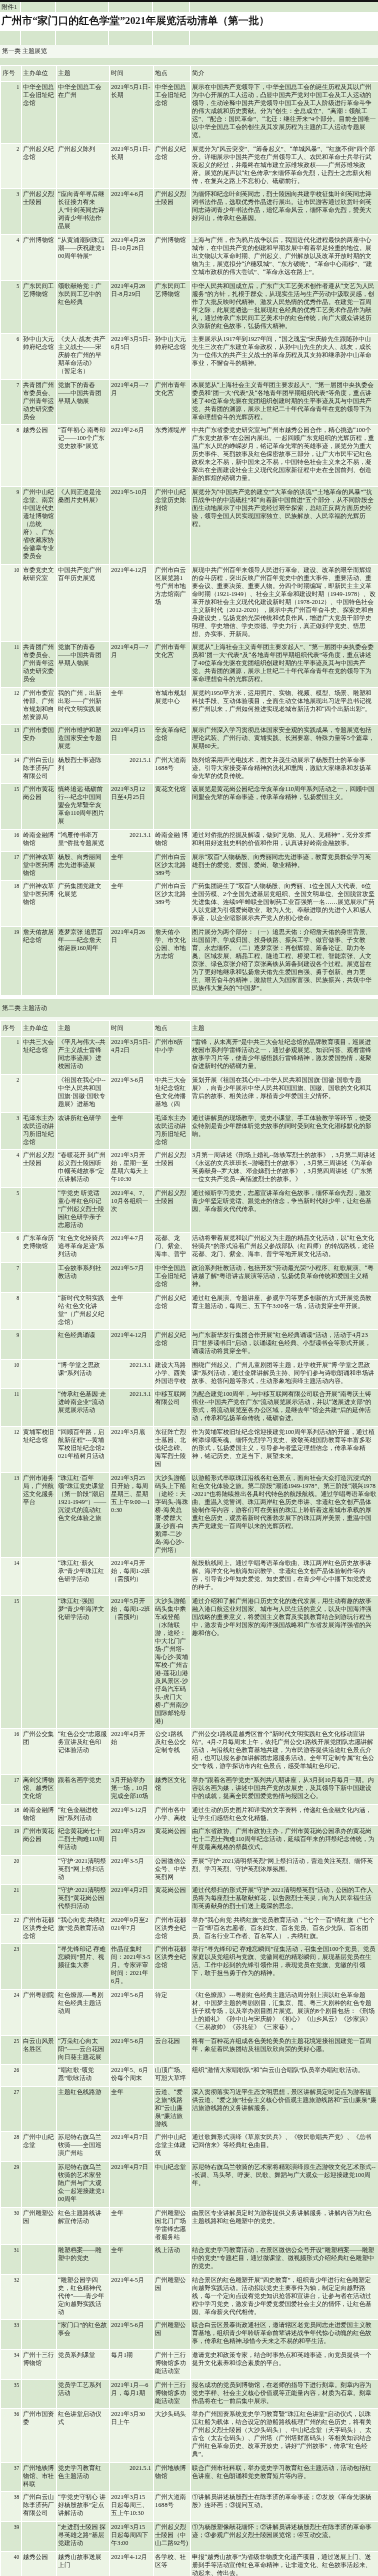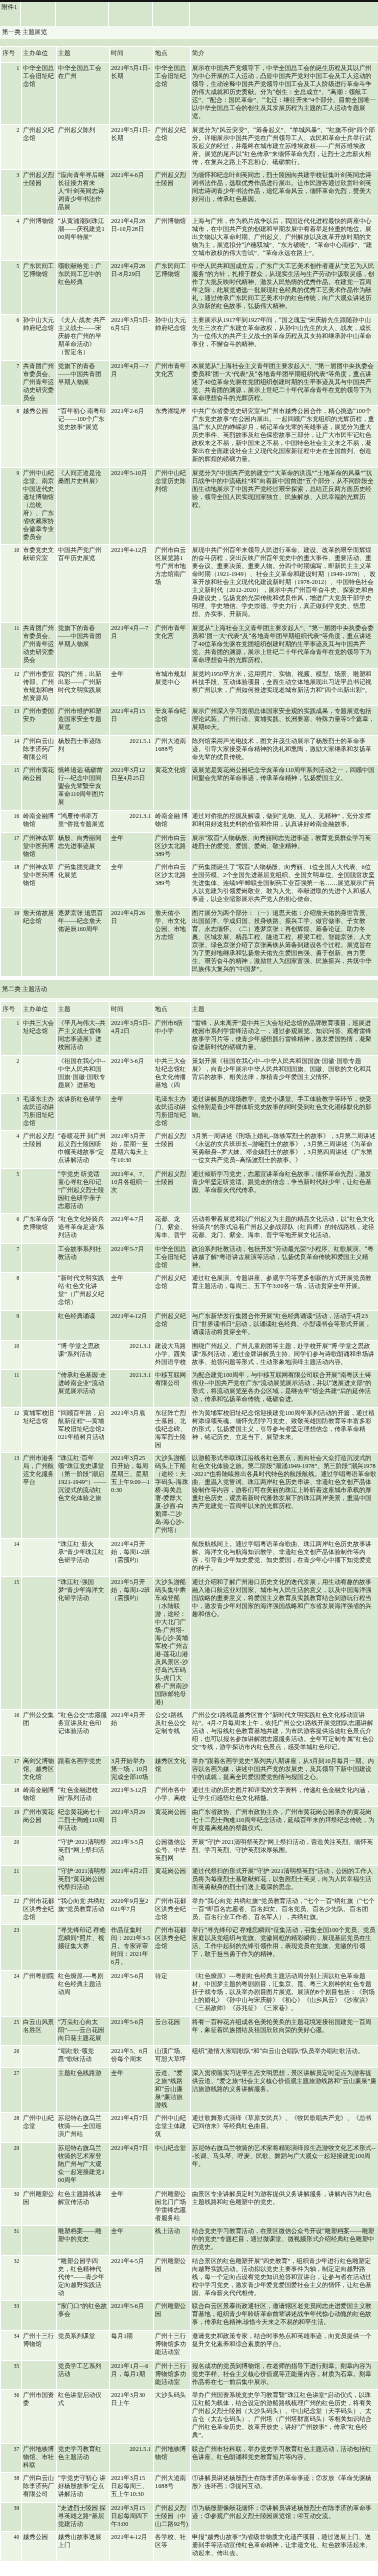--- a/index.html
+++ b/index.html
@@ -29,20 +29,21 @@
   td.tright{text-align:right;}
 </style>
 </head>
 <body>
 
 <div>
   <div class="topbar"></div>
   <div class="attach band-cols">
     <span>附件1</span>
   </div>
+  <h1 class="title">广州市“家门口的红色学堂”2021年展览活动清单（第一批）</h1>
   <div class="spacer1 band-cols"></div>
   <div id="sections">
       <div class="sec-heading sec-heading-0"><span>第一类 主题展览</span></div>
       <table class="grid">
         <colgroup>
           <col style="width: 20.6px;">
           <col style="width: 35px;">
           <col style="width: 53px;">
           <col style="width: 44px;">
           <col style="width: 37px;">

